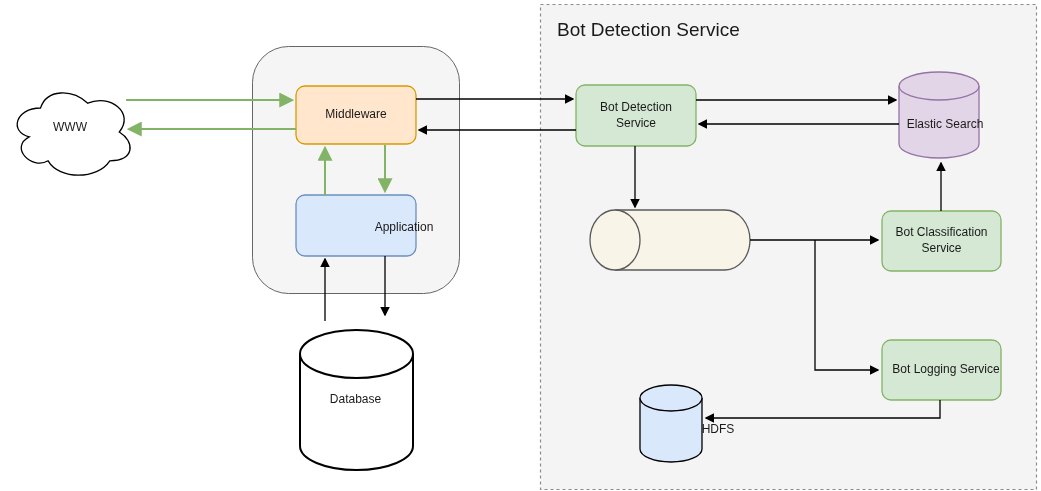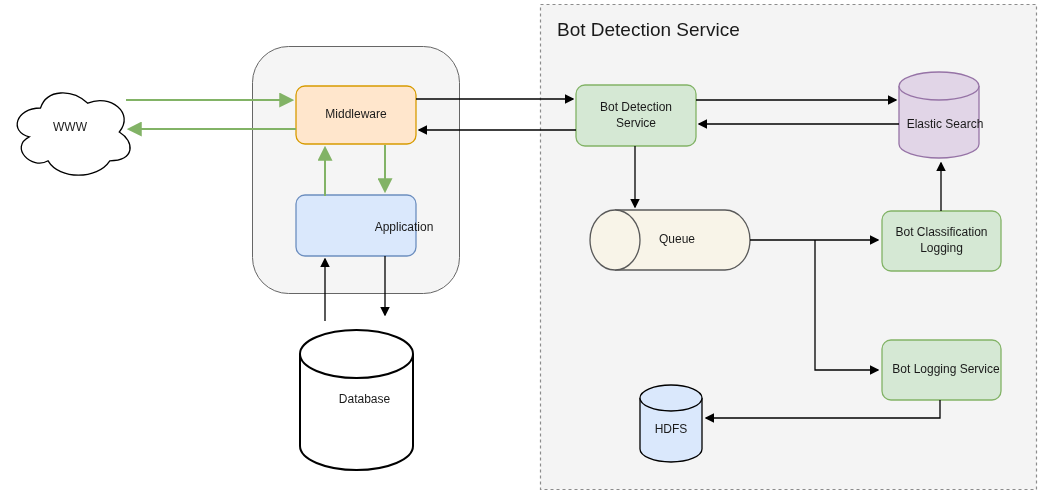--- a/index.html
+++ b/index.html
@@ -116,27 +116,26 @@
   </svg>
 
   <div class="container-title">Bot Detection Service</div>
 
   <div class="node-label" style="left:18px;  top:112px; width:104px; height:32px;">WWW</div>
 
   <div class="node-label" style="left:296px; top:86px;  width:120px; height:58px;">Middleware</div>
 
   <div class="node-label" style="left:296px; top:195px; width:120px; height:65px;margin-left:48px;">Application</div>
 
-  <div class="node-label" style="left:297px; top:330px; width:135px; height:140px;">Database</div>
+  <div class="node-label" style="left:288px; top:330px; width:135px; height:140px;">Database</div>
 
   <div class="node-label pad" style="left:576px; top:85px;  width:120px; height:61px; box-sizing:border-box;">Bot Detection Service</div>
 
   <div class="node-label" style="left:899px; top:96px;  width:92px; height:58px;">Elastic Search</div>
 
-  <div class="node-label" style="left:602px; top:210px; width:150px; height:60px;">Queue</div>
 
-  <div class="node-label pad" style="left:882px; top:211px; width:119px; height:60px; box-sizing:border-box;">Bot Classification Logging</div>
+  <div class="node-label pad" style="left:882px; top:211px; width:119px; height:60px; box-sizing:border-box;">Bot Classification Service</div>
 
   <div class="node-label" style="left:882px; top:340px; width:128px; height:60px;">Bot Logging Service</div>
 
-  <div class="node-label" style="left:640px; top:412px; width:62px; height:36px;">HDFS</div>
+  <div class="node-label" style="left:640px; top:412px; width:62px; height:36px;padding-left:47px;">HDFS</div>
 
 </div>
 
 </body></html>

